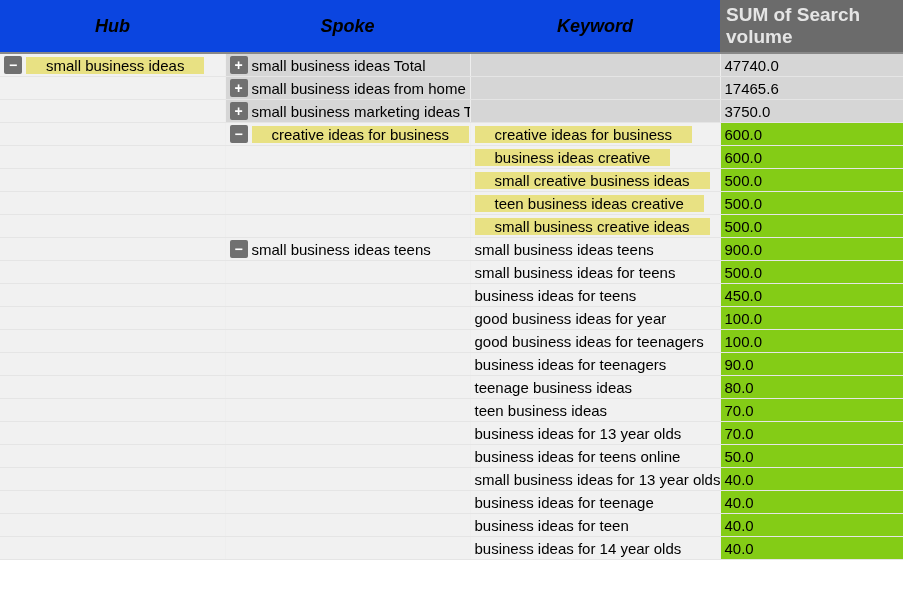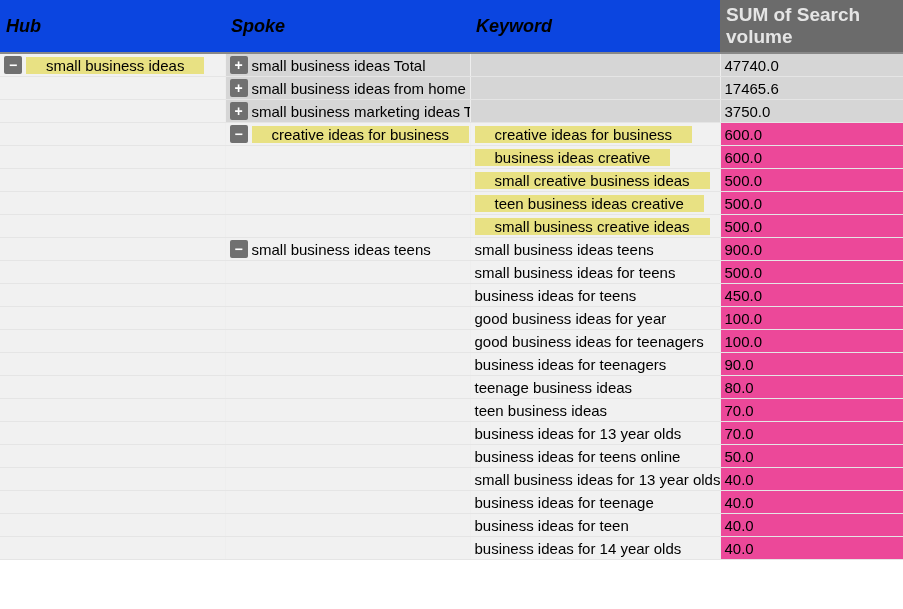--- a/index.html
+++ b/index.html
@@ -1,28 +1,28 @@
 <!DOCTYPE html>
 <html><head>
   <meta charset="utf-8">
   <style>
     * { box-sizing: border-box; margin: 0; padding: 0; }
     body { font-family: Arial, Helvetica, sans-serif; font-size: 15px; background: #fff; width: 903px; }
     table { width: 100%; border-collapse: collapse; table-layout: fixed; }
     th { text-align: left; padding: 4px 6px; font-weight: bold; font-style: italic; font-size: 18px; border-bottom: 2px solid #888; }
-    th.h-hub, th.h-spoke, th.h-keyword { background: #0b45e0; color: #000; text-align: left; }
+    th.h-hub, th.h-spoke, th.h-keyword { background: #0b45e0; color: #000; text-align: center; }
     th.h-sum { background: #6b6b6b; color: #e5e5e5; font-style: normal; font-size: 19px; font-weight: bold; text-align: left; }
     td { padding: 2px 4px; border-bottom: 1px solid #e5e5e5; border-right: 1px solid #eee; height: 23px; vertical-align: middle; white-space: nowrap; overflow: hidden; }
     .col-hub { width: 225px; }
     .col-spoke { width: 245px; }
     .col-keyword { width: 250px; }
     .col-sum { width: 183px; }
     .bg-blank { background: #f1f1f1; }
     .bg-total { background: #d6d6d6; }
-    .bg-white { background: #ec4899; }
+    .bg-white { background: #84cc16; }
     .icon-box { display: inline-block; width: 18px; height: 18px; background: #707070; color: #fff; border-radius: 2px; text-align: center; line-height: 18px; font-size: 14px; font-weight: bold; vertical-align: middle; margin-right: 4px; font-style: normal; }
     .hl { background: #e8e183; padding: 0 20px; display: inline-block; }
     .cell-content { display: inline-flex; align-items: center; }
   </style>
 </head>
 <body>
 
 <table>
   <colgroup>
     <col class="col-hub">

